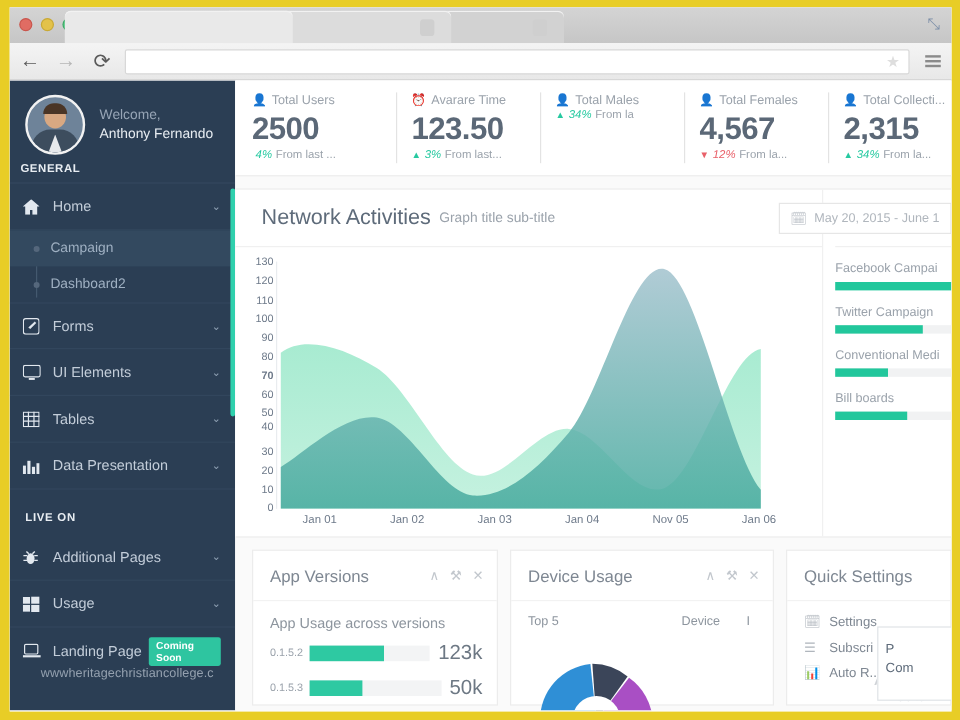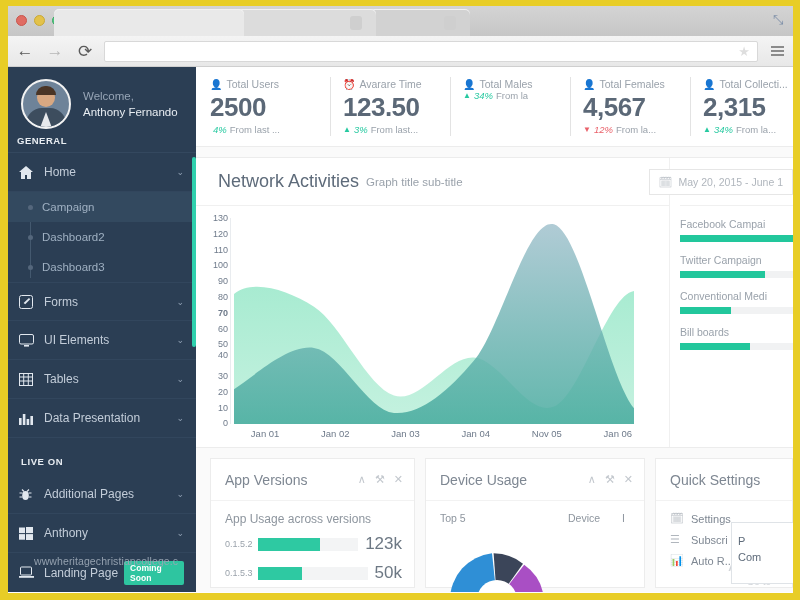--- a/index.html
+++ b/index.html
@@ -270,21 +270,21 @@
   }
   #xaxis {
     position: absolute; left: 34px; right: 16px; top: 222px;
     display: flex; justify-content: space-around;
   }
   .xlab { font-size: 9.5px; color: #6e7a8a; }
   #plot svg { position: absolute; left: 34px; top: 12px; }
 
   
   #campaigns {
-    width: 124px; border-left: 1px solid #f0f0f0;
+    width: 108px; border-left: 1px solid #f0f0f0;
     padding: 0 0 0 10px; position: relative;
   }
   #campaigns-head {
     height: 48px; display: flex; align-items: center;
     font-size: 13px; color: #8d959e;
     border-bottom: 1px solid #f0f0f0;
   }
   .camp { margin-top: 12px; }
   .camp-name { font-size: 10.5px; color: #9aa2ab; white-space: nowrap; margin-bottom: 5px; }
   .camp-track { height: 7px; background: #f1f2f3; width: 100%; }
@@ -410,23 +410,20 @@
         </div>
 
         <div style="position:relative;">
           <div id="sub-rail" style="top:4px;bottom:4px;"></div>
           <div class="sub-item active">
               <span>Campaign</span>
             </div>
           <div class="sub-item">
               <span>Dashboard2</span>
             </div>
-          <div class="sub-item">
-              <span>Dashboard3</span>
-            </div>
         </div>
 
         <div class="nav-item" style="border-top:1px solid #32465d;">
           <span class="ico">
             <svg width="14" height="14" viewBox="0 0 14 14">
                 <rect x="0.5" y="0.5" width="13" height="13" rx="2" fill="none" stroke="#e2e8ef"></rect>
                 <path d="M10 3l1.2 1.2-5 5L4.6 8z" fill="#e2e8ef"></path>
               </svg>
           </span>
           <span class="lbl">Forms</span>
@@ -483,21 +480,21 @@
 
         <div class="nav-item">
           <span class="ico">
             <svg width="14" height="13" viewBox="0 0 14 13">
                 <rect x="0" y="0.5" width="6" height="5.6" fill="#e2e8ef"></rect>
                 <rect x="7" y="0" width="7" height="6.1" fill="#e2e8ef"></rect>
                 <rect x="0" y="7.1" width="6" height="5.6" fill="#e2e8ef"></rect>
                 <rect x="7" y="7.1" width="7" height="6.1" fill="#e2e8ef"></rect>
               </svg>
           </span>
-          <span class="lbl">Anthony</span>
+          <span class="lbl">Usage</span>
           <span class="caret">⌄</span>
         </div>
 
         <div class="nav-item" style="border-bottom:0;">
           <span class="ico">
             <svg width="15" height="13" viewBox="0 0 15 13">
                 <rect x="1.5" y="1" width="11" height="8" rx="1" fill="none" stroke="#e2e8ef"></rect>
                 <rect x="0" y="10" width="15" height="1.8" fill="#e2e8ef"></rect>
               </svg>
           </span>

